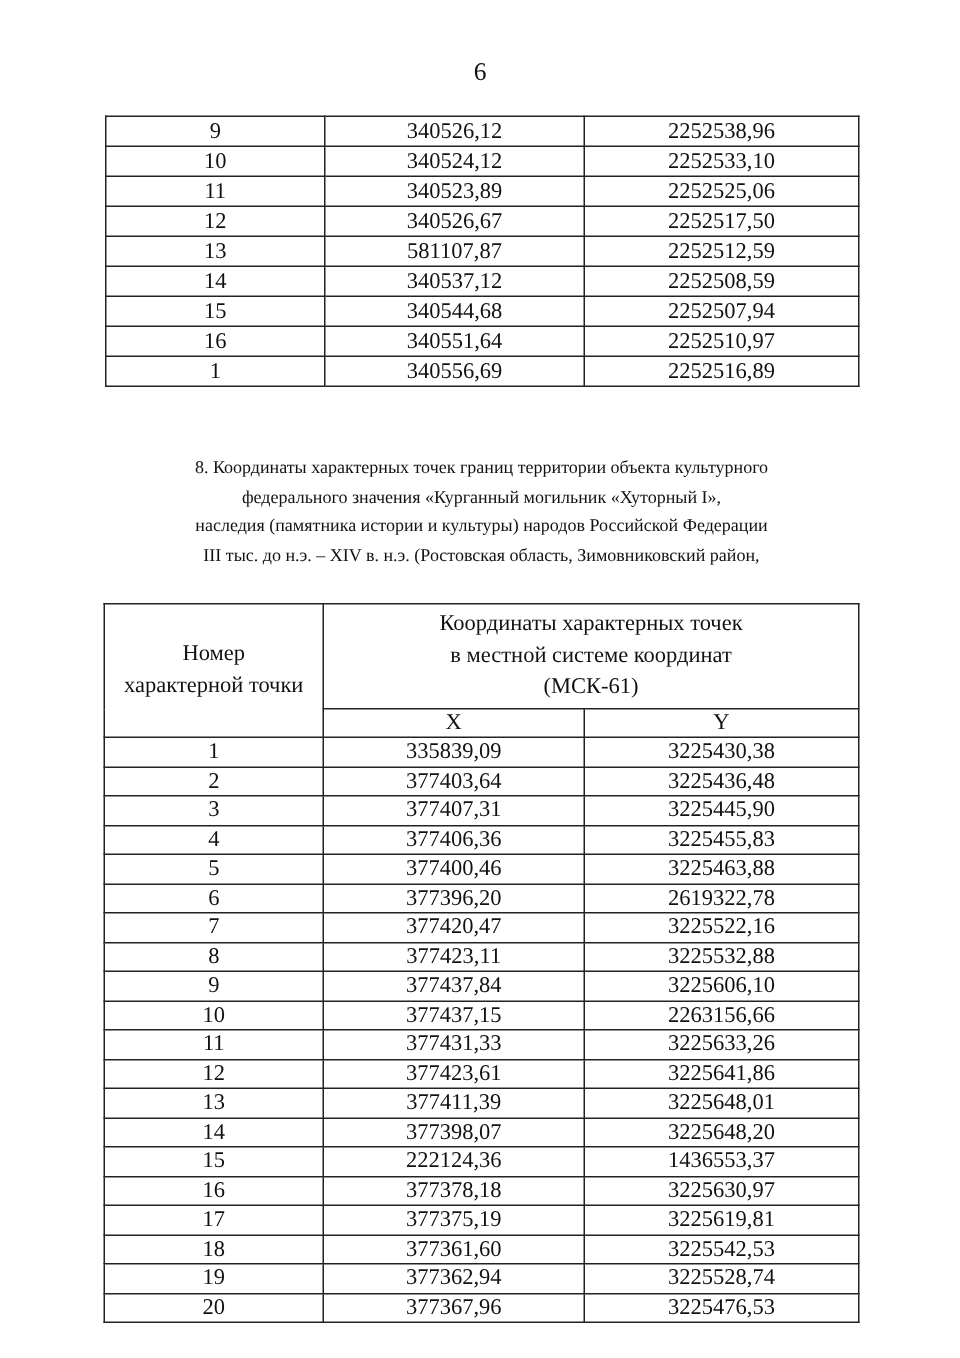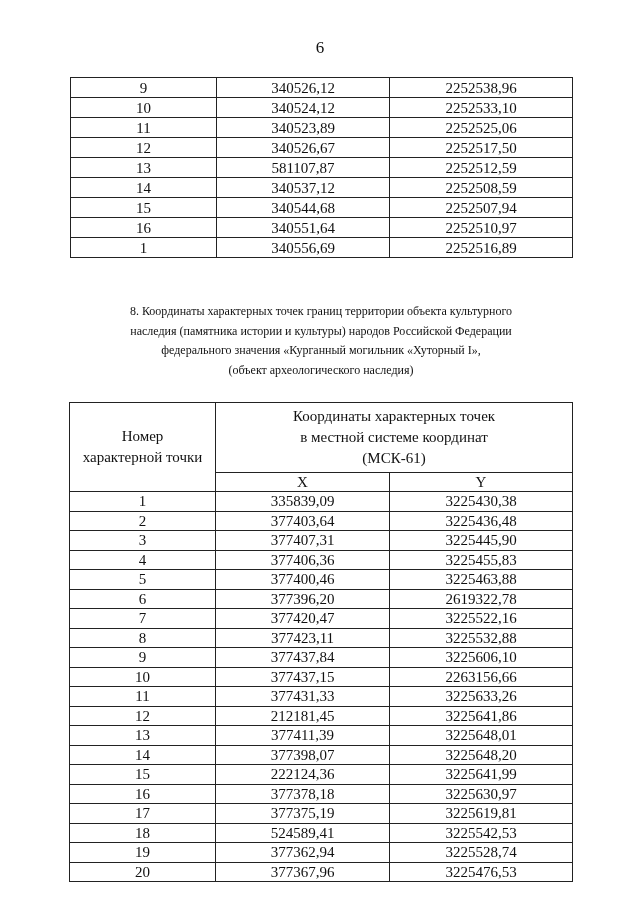--- a/index.html
+++ b/index.html
@@ -84,23 +84,23 @@
       <tr>
         <td>1</td>
         <td>340556,69</td>
         <td>2252516,89</td>
       </tr>
     </tbody>
 </table>
 
 <div class="section-title">
   <span>8. Координаты характерных точек границ территории объекта культурного</span>
+  <span>федерального значения «Курганный могильник «Хуторный I»,</span>
   <span>наследия (памятника истории и культуры) народов Российской Федерации</span>
-  <span>федерального значения «Курганный могильник «Хуторный I»,</span>
-  <span>(объект археологического наследия)</span>
+  <span>III тыс. до н.э. – XIV в. н.э. (Ростовская область, Зимовниковский район,</span>
 </div>
 
 <table id="table2">
   <colgroup>
     <col style="width:146px">
       <col style="width:174px">
       <col style="width:183px">
   </colgroup>
   <thead>
     <tr>
@@ -170,51 +170,51 @@
         <td>377437,15</td>
         <td>2263156,66</td>
       </tr>
       <tr>
         <td>11</td>
         <td>377431,33</td>
         <td>3225633,26</td>
       </tr>
       <tr>
         <td>12</td>
-        <td>212181,45</td>
+        <td>377423,61</td>
         <td>3225641,86</td>
       </tr>
       <tr>
         <td>13</td>
         <td>377411,39</td>
         <td>3225648,01</td>
       </tr>
       <tr>
         <td>14</td>
         <td>377398,07</td>
         <td>3225648,20</td>
       </tr>
       <tr>
         <td>15</td>
         <td>222124,36</td>
-        <td>3225641,99</td>
+        <td>1436553,37</td>
       </tr>
       <tr>
         <td>16</td>
         <td>377378,18</td>
         <td>3225630,97</td>
       </tr>
       <tr>
         <td>17</td>
         <td>377375,19</td>
         <td>3225619,81</td>
       </tr>
       <tr>
         <td>18</td>
-        <td>524589,41</td>
+        <td>377361,60</td>
         <td>3225542,53</td>
       </tr>
       <tr>
         <td>19</td>
         <td>377362,94</td>
         <td>3225528,74</td>
       </tr>
       <tr>
         <td>20</td>
         <td>377367,96</td>

